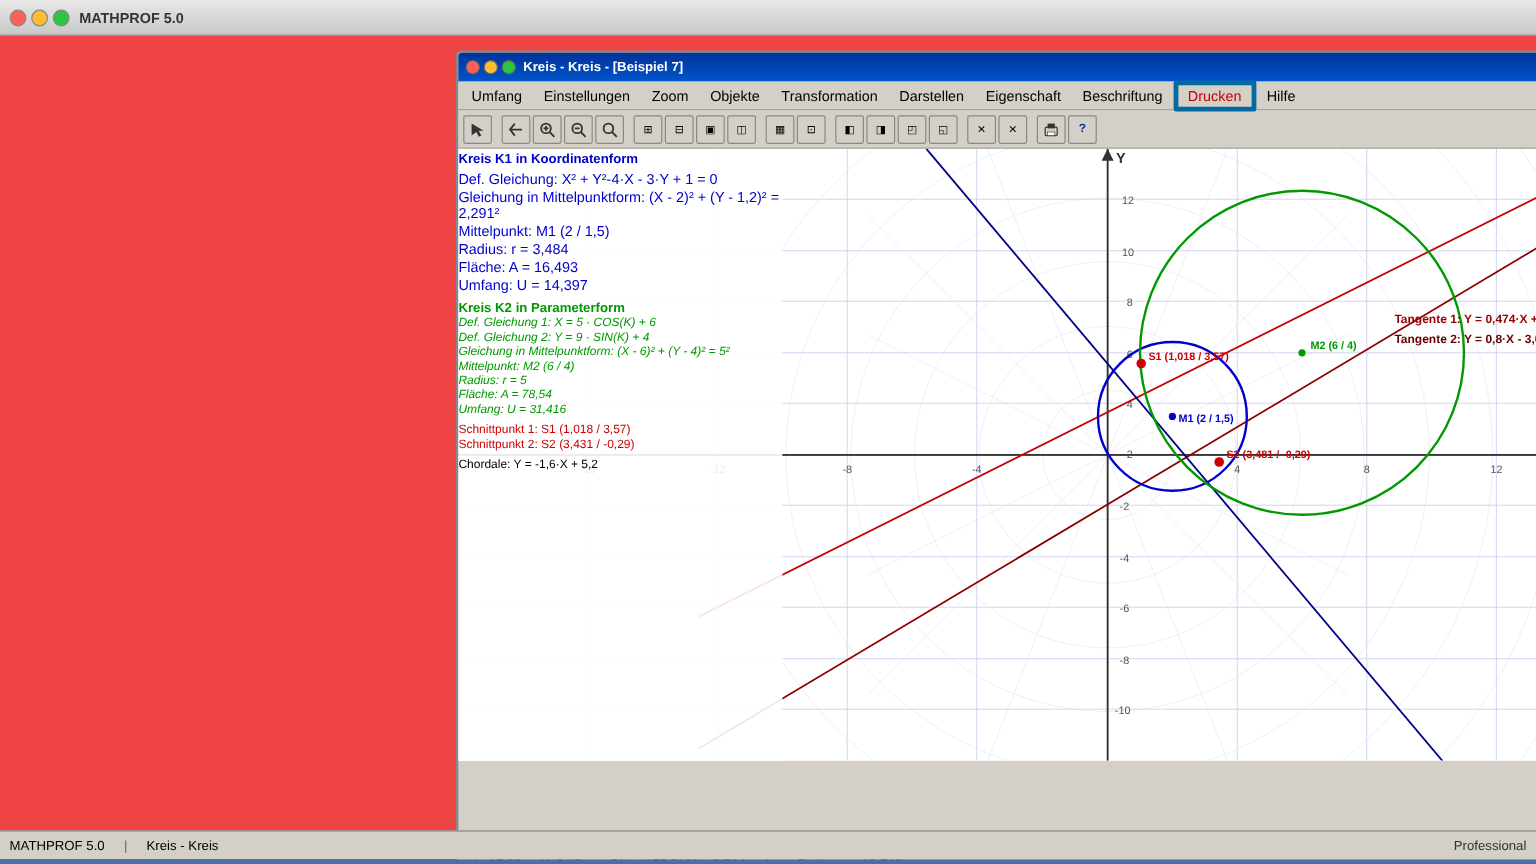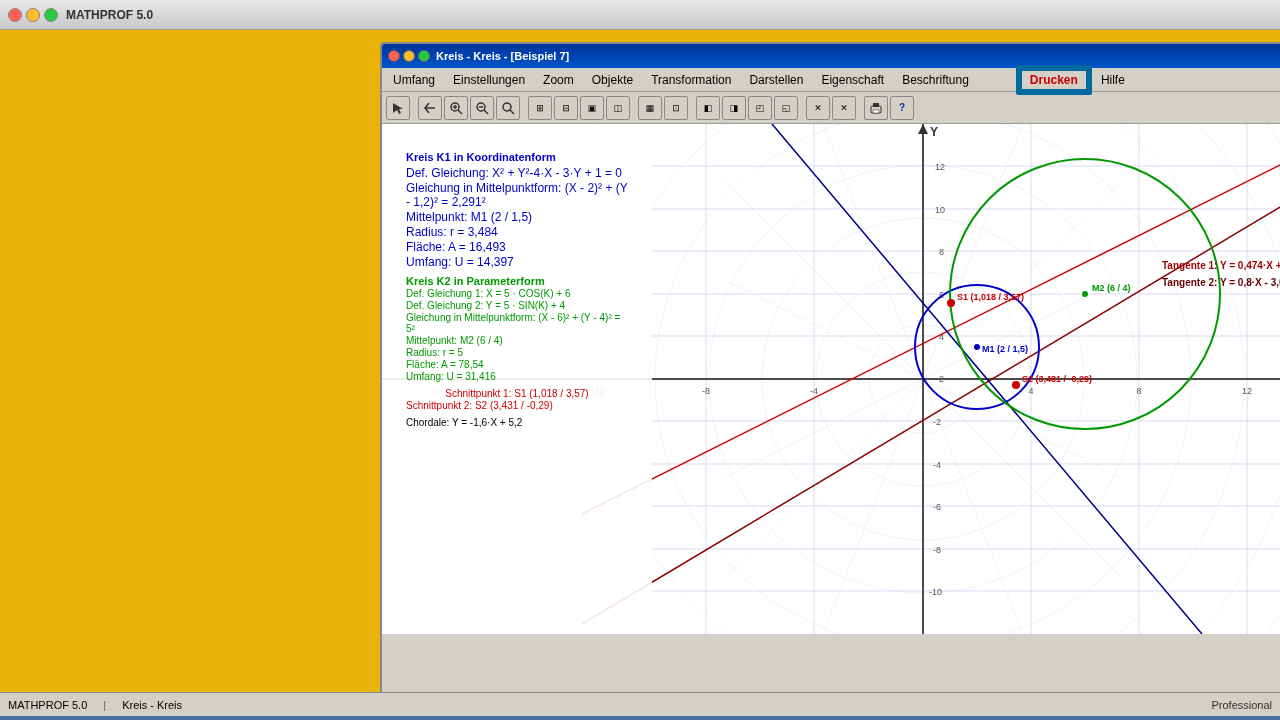--- a/index.html
+++ b/index.html
@@ -93,23 +93,22 @@
     .menu-item {
       padding: 2px 8px;
       font-size: 12px;
       color: #000;
       cursor: pointer;
       border: 1px solid transparent;
       border-radius: 2px;
     }
     .menu-item.active {
       color: #cc0000;
-      font-weight: bold;
-      border: 6px solid #0369a1;
-      margin-left: 38px;
+      font-weight: normal;
+      border: 4px solid #0369a1;
     }
 
     
     #toolbar {
       height: 32px;
       background: #d4d0c8;
       display: flex;
       align-items: center;
       padding: 2px 4px;
       gap: 2px;
@@ -147,21 +146,21 @@
       border-right: 1px solid #999;
     }
 
     
     #info-panel {
       position: absolute;
       left: 0;
       top: 0;
       width: 270px;
       height: 100%;
-      padding: 24px;
+      padding: 0;
       background: rgba(255,255,255,0.9);
       font-size: 11px;
       z-index: 10;
       pointer-events: none;
     }
 
     
     #coord-system {
       position: absolute;
       left: 0;
@@ -215,39 +214,39 @@
     #bottom-professional {
       margin-left: auto;
       color: #333;
       font-size: 11px;
     }
 
     
     .section-title { color: #0000cc; font-weight: bold; font-size: 11px; margin: 3px 0; }
     .section-title2 { color: #009900; font-weight: bold; font-size: 11px; margin: 1px 0; }
     .def-line { color: #0000cc; font-size: 12px; margin: 1px 0; }
-    .green-line { color: #009900; font-size: 10px; margin: 1px 0; }
+    .green-line { color: #009900; font-size: 10px; margin: 1px 0; font-style: italic; }
     .black-line { color: #000; font-size: 10px; margin: 1px 0; }
     .red-line { color: #cc0000; font-size: 10px; margin: 1px 0; }
 
     svg text { font-family: Arial, sans-serif; }
   </style>
 </head>
 <body>
 
 <div id="title-bar">
   <div class="window-controls">
     <div class="win-btn close"></div>
     <div class="win-btn min"></div>
     <div class="win-btn max"></div>
   </div>
   <span id="title-bar-text">MATHPROF 5.0</span>
 </div>
 
-<div style="position:relative; width:1280px; height:686px; background:#eab308; overflow:hidden;">
+<div style="position:relative; width:1280px; height:686px; background:#ef4444; overflow:hidden;">
 
   <div id="main-window" style="position:absolute; left:188px; top:8px; width:1088px; background:#d4d0c8; border:2px solid #888; border-radius:4px;">
 
     <div id="window-title-bar">
       <div class="window-controls2">
         <div class="win-btn2 close"></div>
         <div class="win-btn2 min"></div>
         <div class="win-btn2 max"></div>
       </div>
       <span id="window-title-text">Kreis - Kreis - [Beispiel 7]</span>
@@ -448,28 +447,28 @@
           <div class="section-title">Kreis K1 in Koordinatenform</div>
           <div class="def-line">Def. Gleichung: X² + Y²-4·X - 3·Y + 1 = 0</div>
           <div class="def-line">Gleichung in Mittelpunktform: (X - 2)² + (Y - 1,2)² = 2,291²</div>
           <div class="def-line">Mittelpunkt: M1 (2 / 1,5)</div>
           <div class="def-line">Radius: r = 3,484</div>
           <div class="def-line">Fläche: A = 16,493</div>
           <div class="def-line">Umfang: U = 14,397</div>
 
           <div style="margin-top:6px;" class="section-title2">Kreis K2 in Parameterform</div>
           <div class="green-line">Def. Gleichung 1: X = 5 · COS(K) + 6</div>
-          <div class="green-line">Def. Gleichung 2: Y = 5 · SIN(K) + 4</div>
+          <div class="green-line">Def. Gleichung 2: Y = 9 · SIN(K) + 4</div>
           <div class="green-line">Gleichung in Mittelpunktform: (X - 6)² + (Y - 4)² = 5²</div>
           <div class="green-line">Mittelpunkt: M2 (6 / 4)</div>
           <div class="green-line">Radius: r = 5</div>
           <div class="green-line">Fläche: A = 78,54</div>
           <div class="green-line">Umfang: U = 31,416</div>
 
-          <div style="margin-top:6px;text-align:center;" class="red-line">Schnittpunkt 1: S1 (1,018 / 3,57)</div>
+          <div style="margin-top:6px;" class="red-line">Schnittpunkt 1: S1 (1,018 / 3,57)</div>
           <div class="red-line">Schnittpunkt 2: S2 (3,431 / -0,29)</div>
 
           <div style="margin-top:6px;" class="black-line">Chordale: Y = -1,6·X + 5,2</div>
         </div>
 
       </div>
 
     </div>
 
     <div id="scroll-bar-h">

